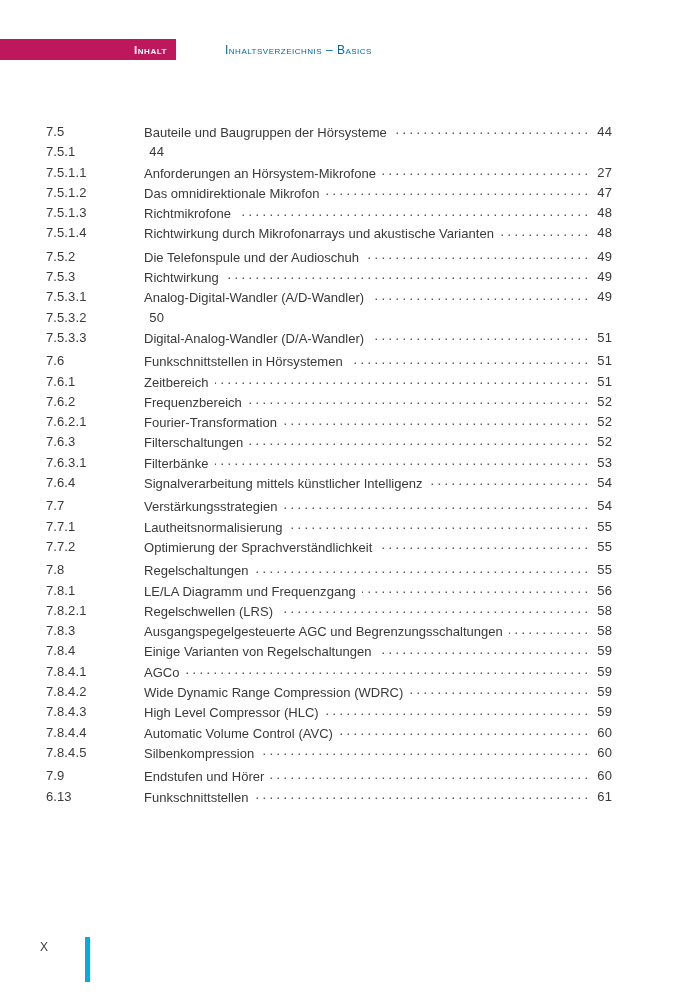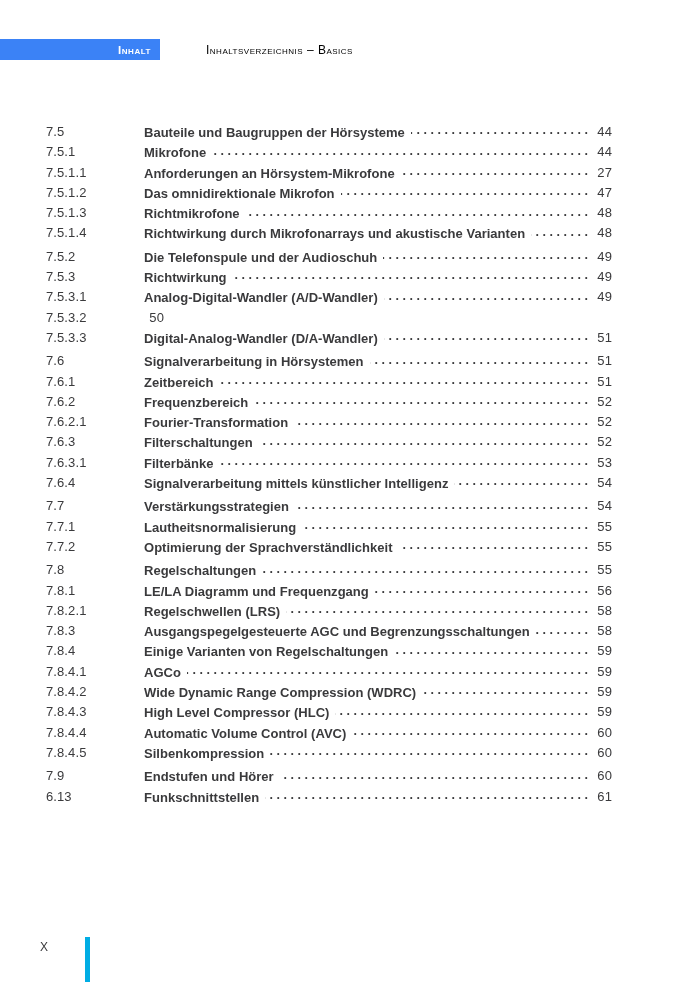--- a/index.html
+++ b/index.html
@@ -21,45 +21,45 @@
     position: absolute;
     left: 0;
     top: 39px;
     width: 688px;
     height: 21px;
   }
   .header-tab {
     position: absolute;
     left: 0;
     top: 0;
-    width: 160px;
+    width: 176px;
     height: 21px;
-    background: #3b82f6;
+    background: #be185d;
     box-sizing: border-box;
     display: flex;
     align-items: center;
     justify-content: flex-end;
     padding-right: 9px;
   }
   .header-tab-label {
     color: #ffffff;
     font-size: 11.5px;
     font-variant: small-caps;
     letter-spacing: 0.55px;
     font-weight: 600;
     white-space: nowrap;
   }
   .header-title {
     position: absolute;
-    left: 206px;
+    left: 225px;
     top: 0;
     height: 21px;
     display: flex;
     align-items: center;
-    color: #000000;
+    color: #0369a1;
     font-size: 12px;
     font-variant: small-caps;
     letter-spacing: 0.5px;
     white-space: nowrap;
   }
 
   
   .toc {
     position: absolute;
     left: 46px;
@@ -85,21 +85,20 @@
     flex: 0 0 98px;
     width: 98px;
     letter-spacing: 0.1px;
   }
   .toc-body {
     flex: 1 1 auto;
     display: flex;
     align-items: baseline;
     min-width: 0;
     overflow: hidden;
-    font-weight: bold;
   }
   .toc-title {
     flex: 0 0 auto;
     letter-spacing: 0.02px;
   }
   .toc-dots {
     flex: 1 1 auto;
     overflow: hidden;
     margin: 0 4px 0 6px;
     position: relative;
@@ -164,24 +163,20 @@
       <div class="toc-row">
         <span class="toc-num">7.5</span>
         <span class="toc-body">
           <span class="toc-title">Bauteile und Baugruppen der Hörsysteme</span>
           <span class="toc-dots"></span>
         </span>
         <span class="toc-page">44</span>
       </div>
       <div class="toc-row">
         <span class="toc-num">7.5.1</span>
-        <span class="toc-body">
-          <span class="toc-title">Mikrofone</span>
-          <span class="toc-dots"></span>
-        </span>
         <span class="toc-page">44</span>
       </div>
       <div class="toc-row">
         <span class="toc-num">7.5.1.1</span>
         <span class="toc-body">
           <span class="toc-title">Anforderungen an Hörsystem-Mikrofone</span>
           <span class="toc-dots"></span>
         </span>
         <span class="toc-page">27</span>
       </div>
@@ -245,21 +240,21 @@
           <span class="toc-title">Digital-Analog-Wandler (D/A-Wandler)</span>
           <span class="toc-dots"></span>
         </span>
         <span class="toc-page">51</span>
       </div>
     </div>
     <div class="toc-group">
       <div class="toc-row">
         <span class="toc-num">7.6</span>
         <span class="toc-body">
-          <span class="toc-title">Signalverarbeitung in Hörsystemen</span>
+          <span class="toc-title">Funkschnittstellen in Hörsystemen</span>
           <span class="toc-dots"></span>
         </span>
         <span class="toc-page">51</span>
       </div>
       <div class="toc-row">
         <span class="toc-num">7.6.1</span>
         <span class="toc-body">
           <span class="toc-title">Zeitbereich</span>
           <span class="toc-dots"></span>
         </span>

